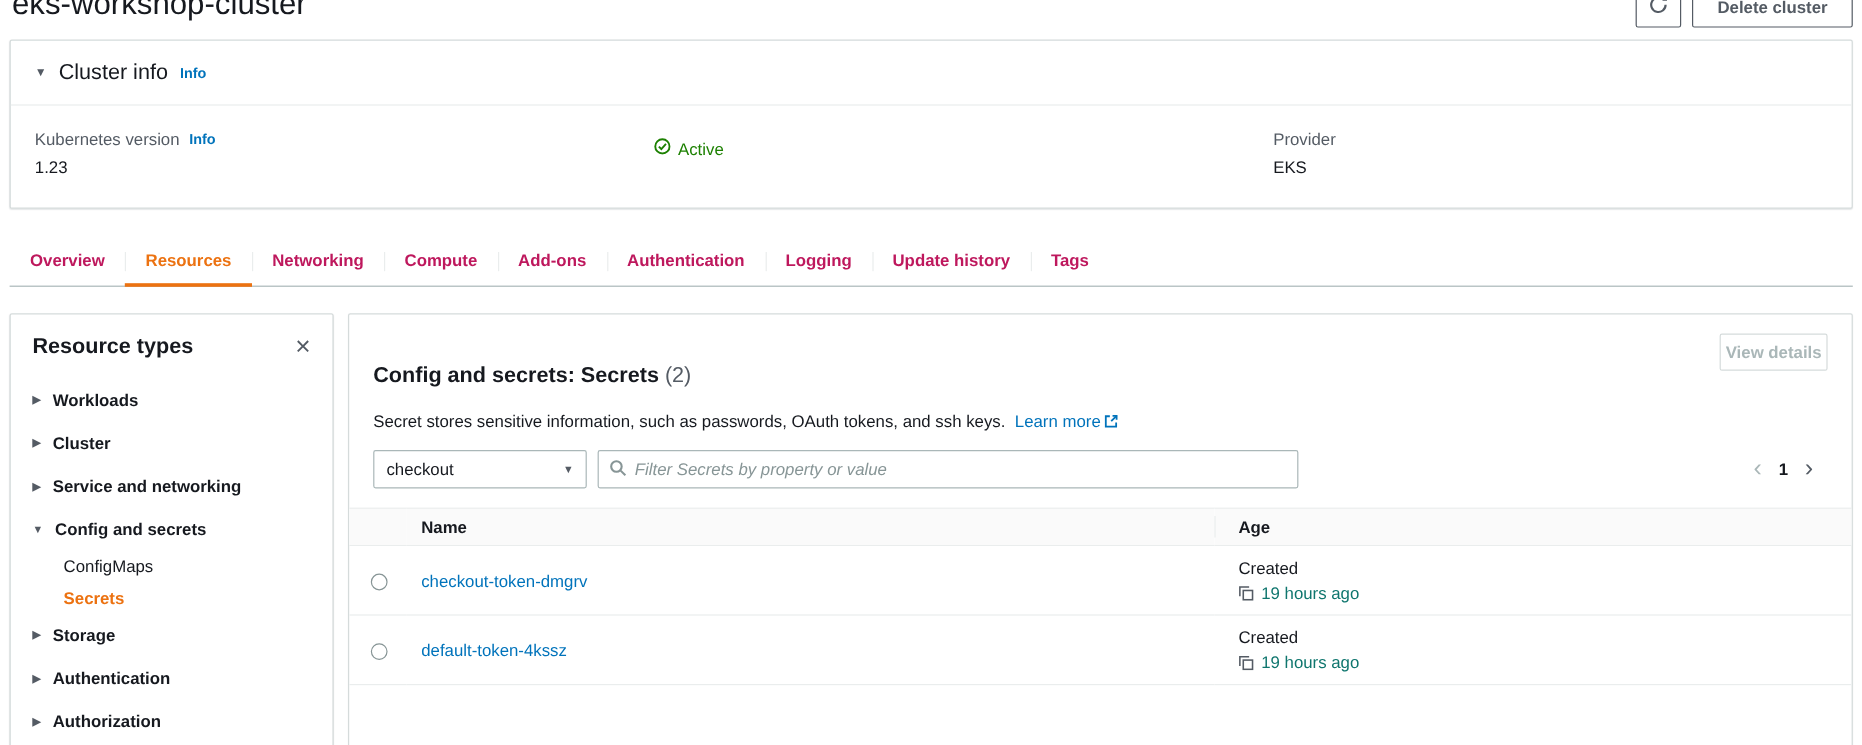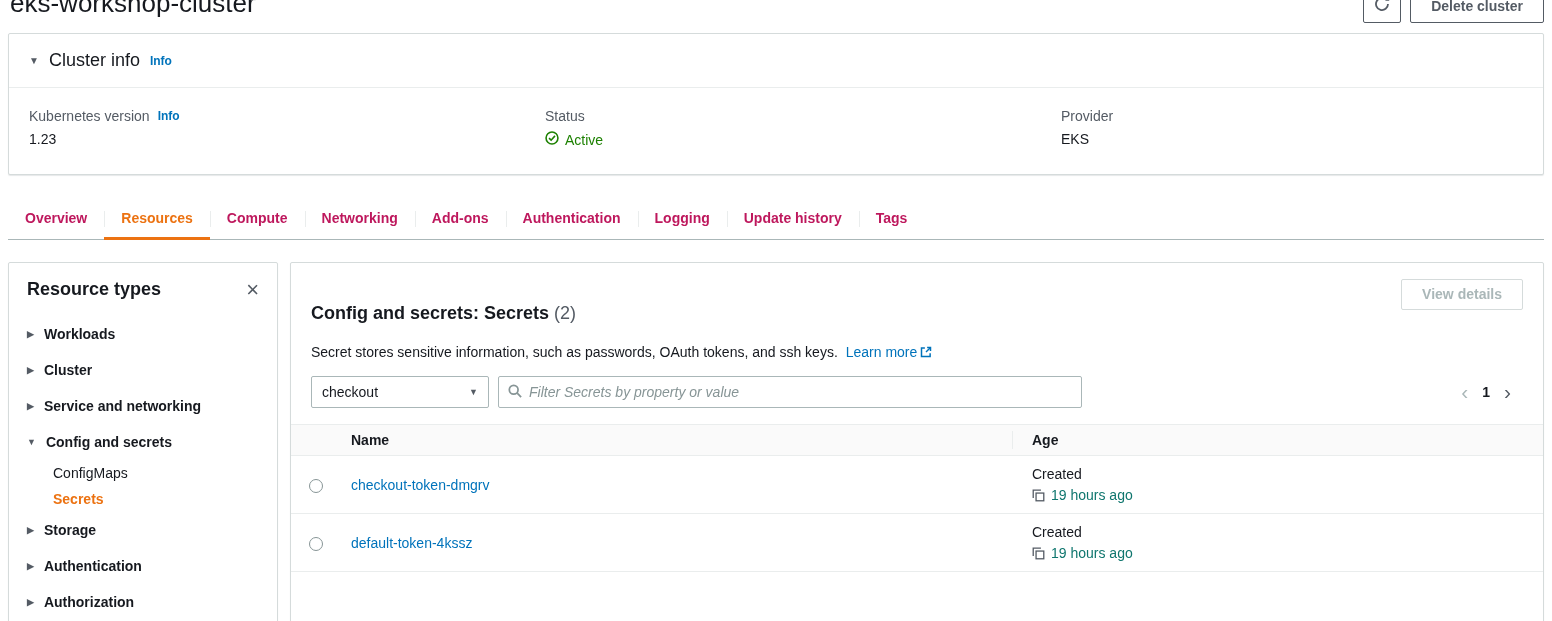--- a/index.html
+++ b/index.html
@@ -82,21 +82,21 @@
   .res-child.selected { color: #ec7211; font-weight: 700; }
 
   
   .main-header { padding: 16px 20px 0 20px; }
   .main-title-row { display: flex; justify-content: space-between; align-items: flex-start; }
   .main-title { font-size: 18px; font-weight: 700; margin-top: 24px; }
   .counter { color: #545b64; font-weight: 400; }
   .btn-disabled {
     background: #fff; border: 1px solid #d5dbdb; border-radius: 2px;
     color: #aab7b8; font-weight: 700; font-size: 14px; line-height: 17px;
-    padding: 6px 20px; font-family: inherit; cursor: default;
+    padding: 6px 4px; font-family: inherit; cursor: default;
   }
   .description { margin-top: 20px; font-size: 14px; color: #16191f; }
   .learn-more { color: #0073bb; text-decoration: none; cursor: pointer; margin-left: 4px; }
   .ext-icon { margin-left: 3px; vertical-align: -1px; }
 
   .filter-row { display: flex; align-items: center; gap: 9px; margin-top: 15px; }
   .dropdown {
     width: 178px; height: 32px; border: 1px solid #aab7b8; border-radius: 2px;
     display: flex; align-items: center; justify-content: space-between;
     padding: 0 10px; cursor: pointer; background: #fff;
@@ -172,43 +172,42 @@
     <div class="cluster-divider"></div>
     <div class="cluster-body">
       <div class="field">
         <div class="field-label">
           <span>Kubernetes version</span>
           <a class="info-link">Info</a>
         </div>
         <div class="field-value">1.23</div>
       </div>
       <div class="field">
-        <div class="field-label">Status</div>
         <div class="field-value status-active">
           <span>
             <svg width="14" height="14" viewBox="0 0 16 16">
               <circle cx="8" cy="8" r="6.8" fill="none" stroke="#1d8102" stroke-width="1.8"></circle>
               <path d="M4.6 8.2 L7 10.5 L11.4 5.6" fill="none" stroke="#1d8102" stroke-width="1.8"></path>
             </svg>
           </span>
           <span>Active</span>
         </div>
       </div>
       <div class="field">
         <div class="field-label">Provider</div>
         <div class="field-value">EKS</div>
       </div>
     </div>
   </div>
 
   <div class="tabs">
     <div class="tab">Overview</div>
     <div class="tab active">Resources</div>
+    <div class="tab">Networking</div>
     <div class="tab">Compute</div>
-    <div class="tab">Networking</div>
     <div class="tab">Add-ons</div>
     <div class="tab">Authentication</div>
     <div class="tab">Logging</div>
     <div class="tab">Update history</div>
     <div class="tab">Tags</div>
   </div>
 
   <div class="content">
 
     <div class="card sidebar">

